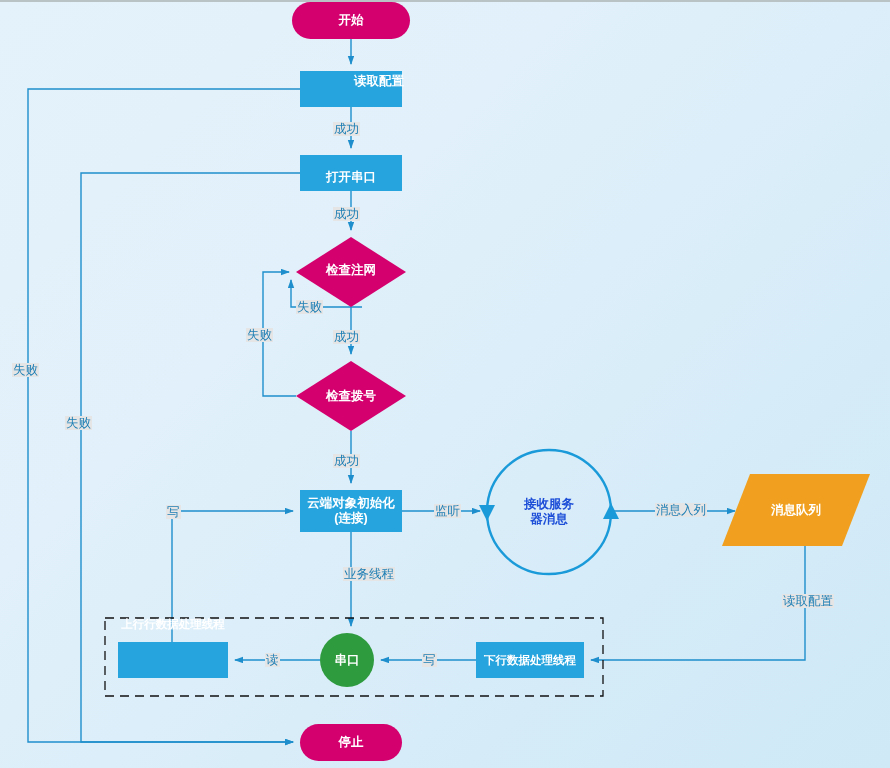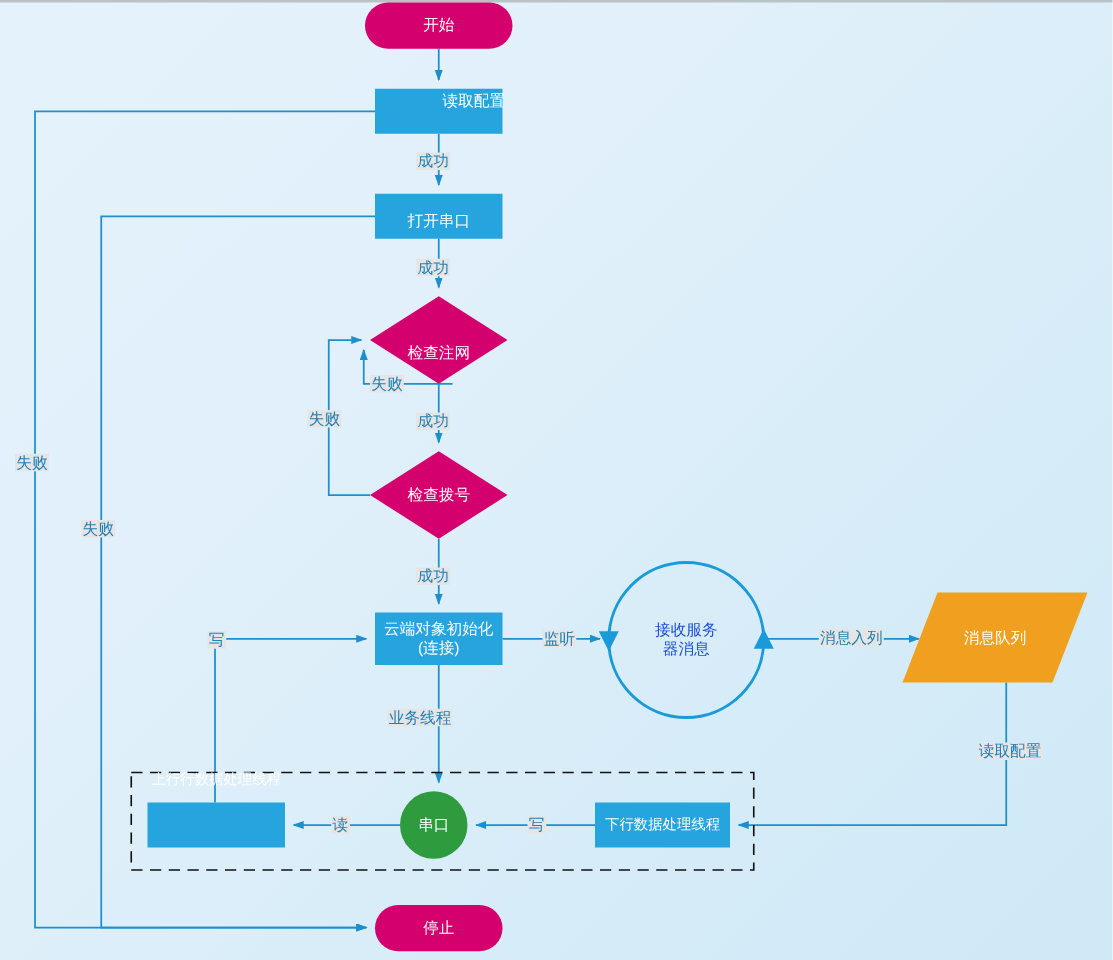--- a/index.html
+++ b/index.html
@@ -10,21 +10,21 @@
     font-family:"Liberation Sans","DejaVu Sans",sans-serif;
     overflow:hidden;position:relative;
   }
   #canvas{position:absolute;left:0;top:0;width:890px;height:768px;}
   .top-rule{position:absolute;left:0;top:0;width:890px;height:2px;background:#b9c3c6;}
 
   
   .node-label{
     position:absolute;color:#ffffff;font-size:12.5px;line-height:15px;
     text-align:center;pointer-events:none;white-space:pre-line;
-    display:flex;align-items:center;justify-content:center;
+    display:flex;align-items:center;justify-content:center;font-weight:bold;
   }
   .node-label.blue-txt{color:#1d4ed8;}
   .edge-label{
     position:absolute;font-size:12.5px;line-height:14px;color:#1e7fb5;
     background:#e5e5e5;padding:0 1px;text-align:center;white-space:nowrap;
   }
 </style>
 </head>
 <body>
 
@@ -101,21 +101,21 @@
 
     <circle cx="347" cy="660" r="27" fill="#2e9b3e"></circle>
 
     <rect x="300" y="724" width="102" height="37" rx="18.5" ry="18.5" fill="#d4006e"></rect>
   </g>
 </svg>
 
 <div class="node-label" style="left:292px;top:2px;width:118px;height:37px;">开始</div>
 <div class="node-label" style="left:300px;top:65px;width:102px;height:32px;margin-left:28px;">读取配置</div>
 <div class="node-label" style="left:300px;top:155px;width:102px;height:44px;">打开串口</div>
-<div class="node-label" style="left:296px;top:247px;width:110px;height:70px;">检查注网</div>
+<div class="node-label" style="left:296px;top:235px;width:110px;height:70px;">检查注网</div>
 <div class="node-label" style="left:296px;top:361px;width:110px;height:70px;">检查拨号</div>
 <div class="node-label" style="left:300px;top:490px;width:102px;height:42px;">云端对象初始化(连接)</div>
 <div class="node-label blue-txt" style="left:487px;top:482px;width:124px;height:60px;">接收服务
 器消息</div>
 <div class="node-label" style="left:722px;top:474px;width:148px;height:72px;">消息队列</div>
 <div class="node-label" style="left:118px;top:606px;width:110px;height:36px;font-size:11.5px;">上行行数据处理线程</div>
 <div class="node-label" style="left:476px;top:634px;width:108px;height:52px;font-size:11.5px;">下行数据处理线程</div>
 <div class="node-label" style="left:320px;top:633px;width:54px;height:54px;">串口</div>
 <div class="node-label" style="left:300px;top:724px;width:102px;height:37px;">停止</div>
 
@@ -123,16 +123,16 @@
 <div class="edge-label" style="left:333px;top:207px;">成功</div>
 <div class="edge-label" style="left:296px;top:300px;">失败</div>
 <div class="edge-label" style="left:246px;top:328px;">失败</div>
 <div class="edge-label" style="left:333px;top:330px;">成功</div>
 <div class="edge-label" style="left:333px;top:454px;">成功</div>
 <div class="edge-label" style="left:12px;top:363px;">失败</div>
 <div class="edge-label" style="left:65px;top:416px;">失败</div>
 <div class="edge-label" style="left:434px;top:504px;">监听</div>
 <div class="edge-label" style="left:655px;top:503px;">消息入列</div>
 <div class="edge-label" style="left:782px;top:594px;">读取配置</div>
-<div class="edge-label" style="left:310px;top:567px;">业务线程</div>
+<div class="edge-label" style="left:343px;top:567px;">业务线程</div>
 <div class="edge-label" style="left:166px;top:505px;">写</div>
 <div class="edge-label" style="left:265px;top:653px;">读</div>
 <div class="edge-label" style="left:422px;top:653px;">写</div>
 
 </body></html>

